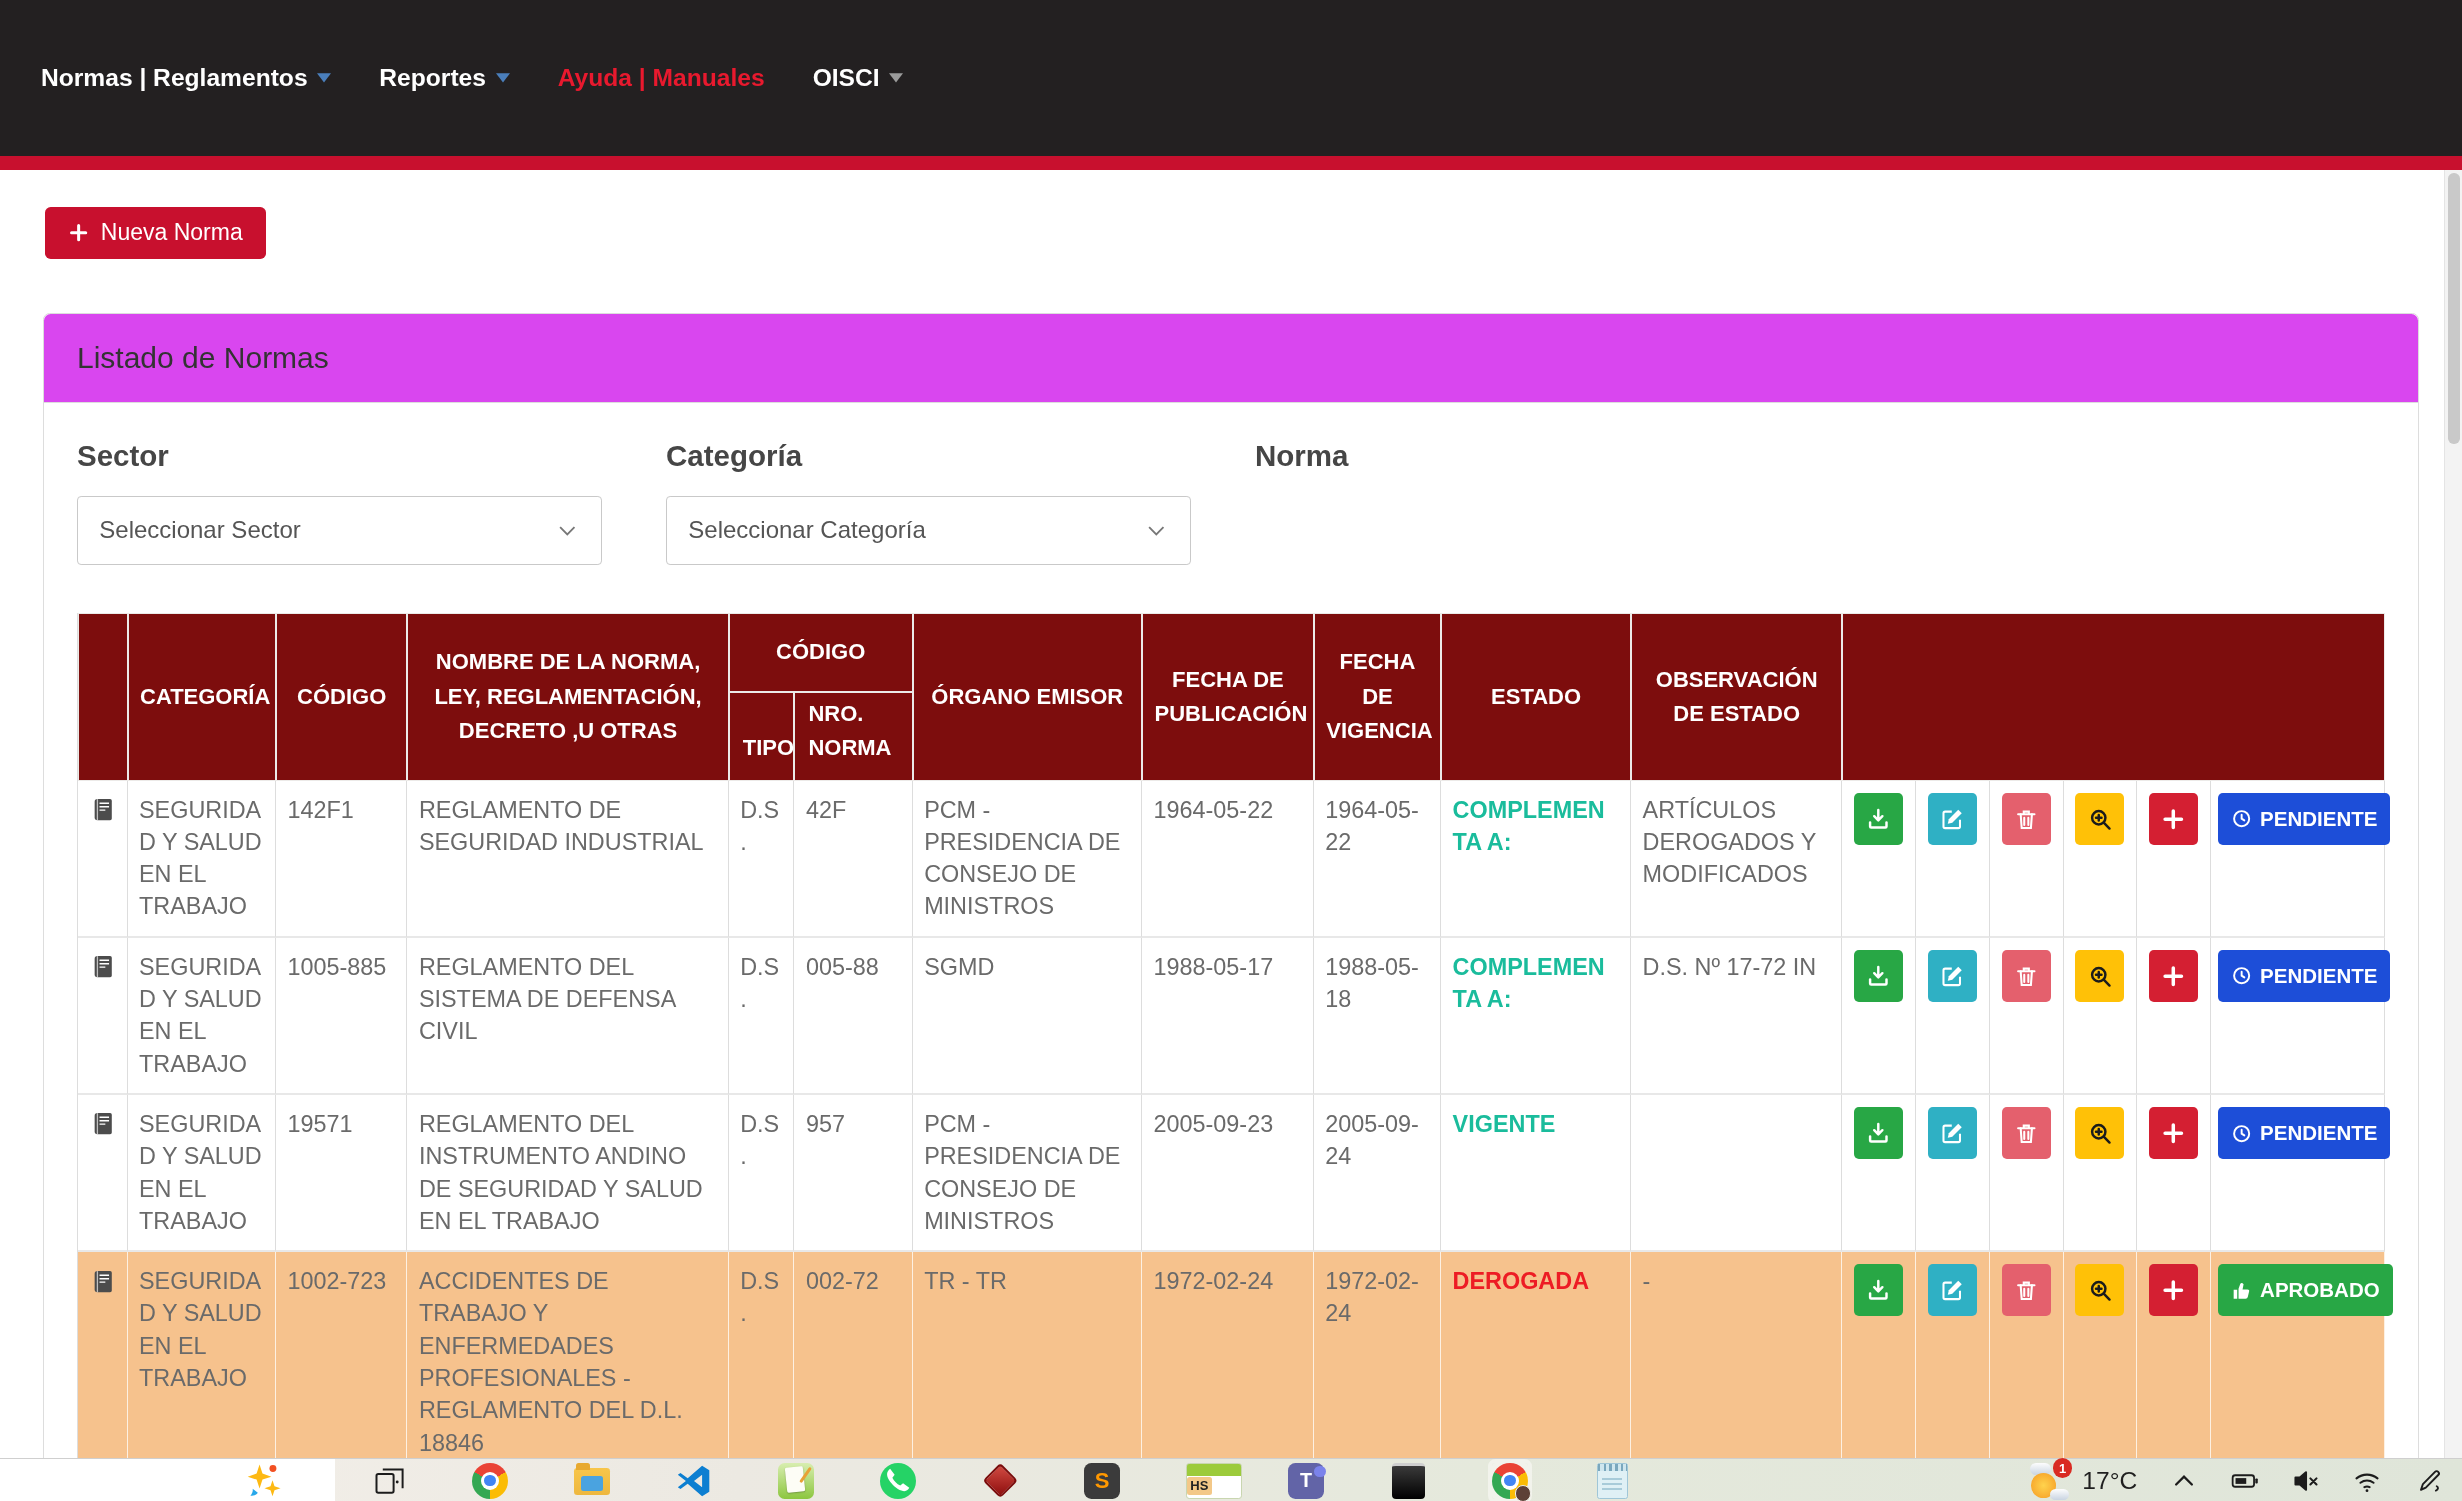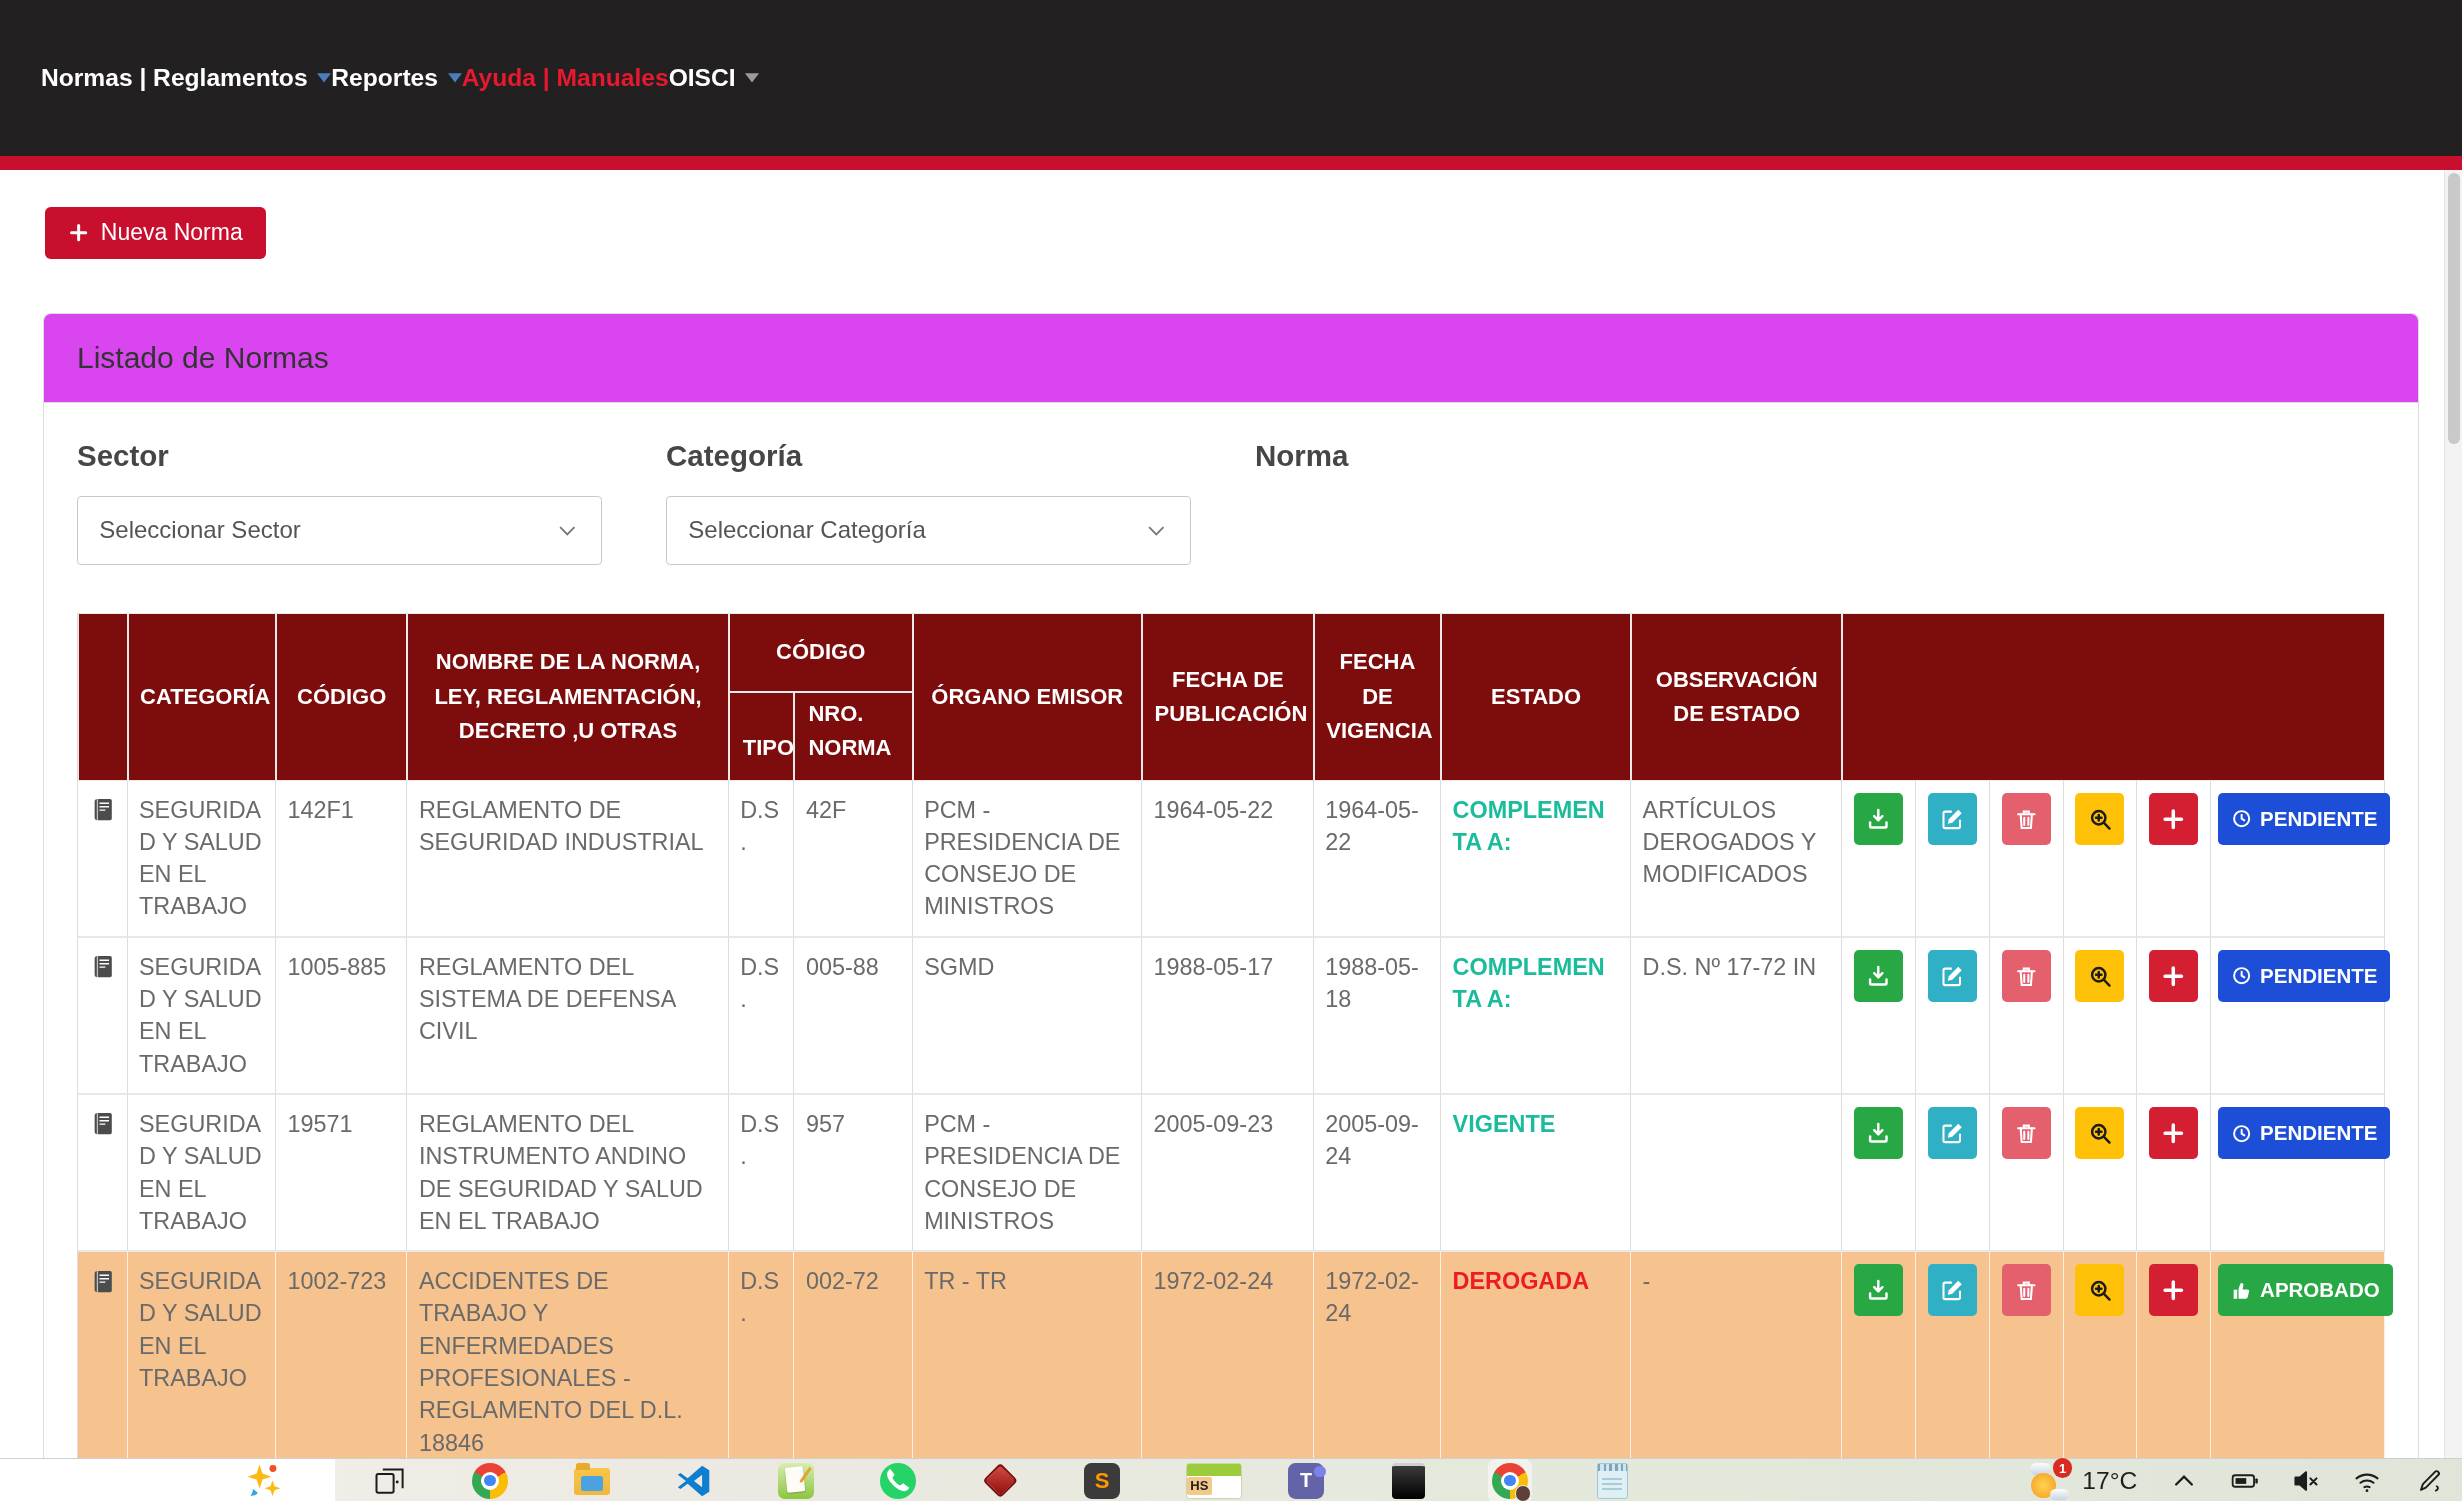--- a/index.html
+++ b/index.html
@@ -7,21 +7,21 @@
     --green:#28a745; --cyan:#2fb0c4; --pink:#e4606d; --yellow:#ffc107; --orange:#f6c28d;
     --border:#ddd; --cell:#6a6a6a;
   }
   *{margin:0;padding:0;box-sizing:border-box}
   body{font-family:"Liberation Sans",sans-serif;background:#888}
   .screen{width:2462px;height:1502px;position:relative;overflow:hidden;background:#fff}
 
   
   .navbar{height:156px;background:#232021;display:flex;align-items:center;justify-content:space-between;padding:0 108px 0 41px}
   .brand{font-family:"DejaVu Serif",serif;font-weight:700;font-size:54px;color:#fff;letter-spacing:2.5px;cursor:pointer}
-  .nav{display:flex;align-items:center;}
+  .nav{display:flex;align-items:center;gap:48px}
   .nav-item{display:flex;align-items:center;gap:9.8px;font-size:24.6px;font-weight:700;color:#fff;text-decoration:none;cursor:pointer}
   .nav-item .caret{display:inline-flex;width:14px;height:9.8px}
   .nav-item .caret svg{width:100%;height:100%}
   .red-stripe{height:14px;background:var(--red)}
 
   
   .btn-new{display:inline-flex;align-items:center;gap:11.5px;margin:37px 0 0 45px;background:var(--red);color:#fff;
     border:none;border-radius:5.7px;padding:12.3px 23px;font-size:23px;font-family:inherit;cursor:pointer}
   .btn-new .icn{width:21.3px;height:21.3px}
 

